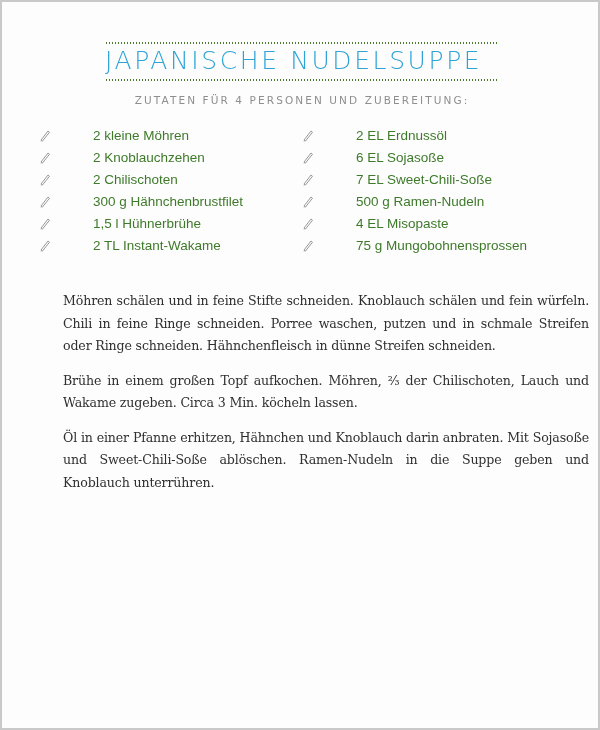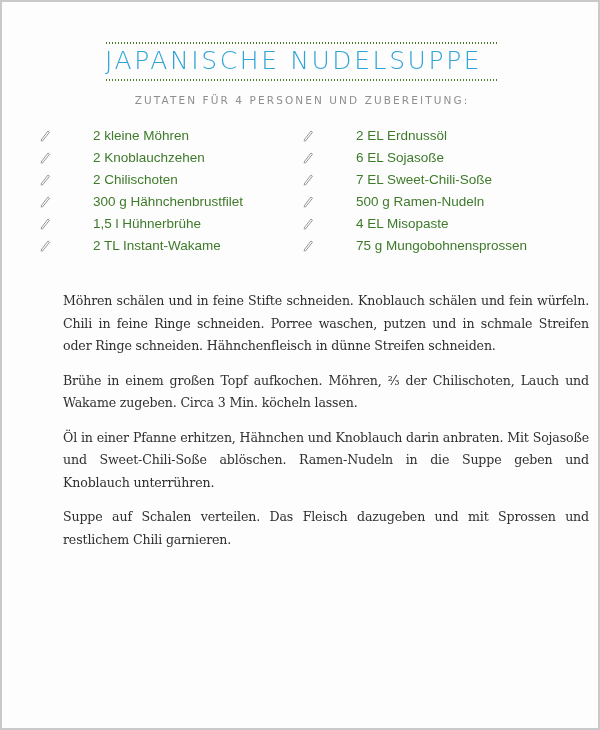--- a/index.html
+++ b/index.html
@@ -185,16 +185,15 @@
             </svg></span>
           <span>75 g Mungobohnensprossen</span>
         </li>
     </ul>
   </div>
 
   <div class="steps">
     <p>Möhren schälen und in feine Stifte schneiden. Knoblauch schälen und fein würfeln. Chili in feine Ringe schneiden. Porree waschen, putzen und in schmale Streifen oder Ringe schneiden. Hähnchenfleisch in dünne Streifen schneiden.</p>
     <p>Brühe in einem großen Topf aufkochen. Möhren, ²⁄₃ der Chilischoten, Lauch und Wakame zugeben. Circa 3 Min. köcheln lassen.</p>
     <p>Öl in einer Pfanne erhitzen, Hähnchen und Knoblauch darin anbraten. Mit Sojasoße und Sweet-Chili-Soße ablöschen. Ramen-Nudeln in die Suppe geben und Knoblauch unterrühren.</p>
-    <p>Suppe auf Schalen verteilen. Das Fleisch dazugeben und mit Sprossen und restlichem Chili garnieren.</p>
   </div>
 
 </div>
 
 </body></html>

